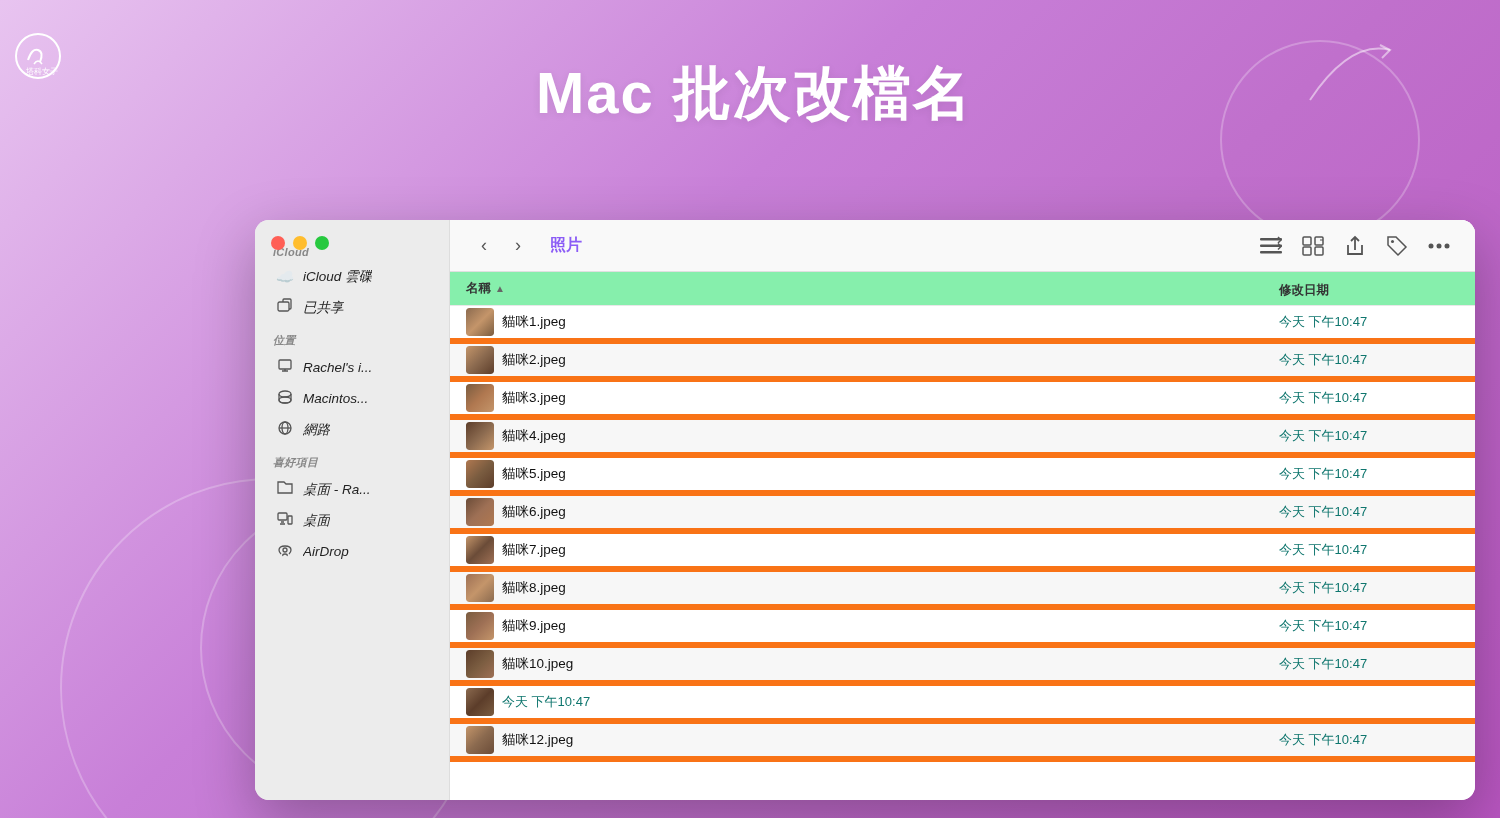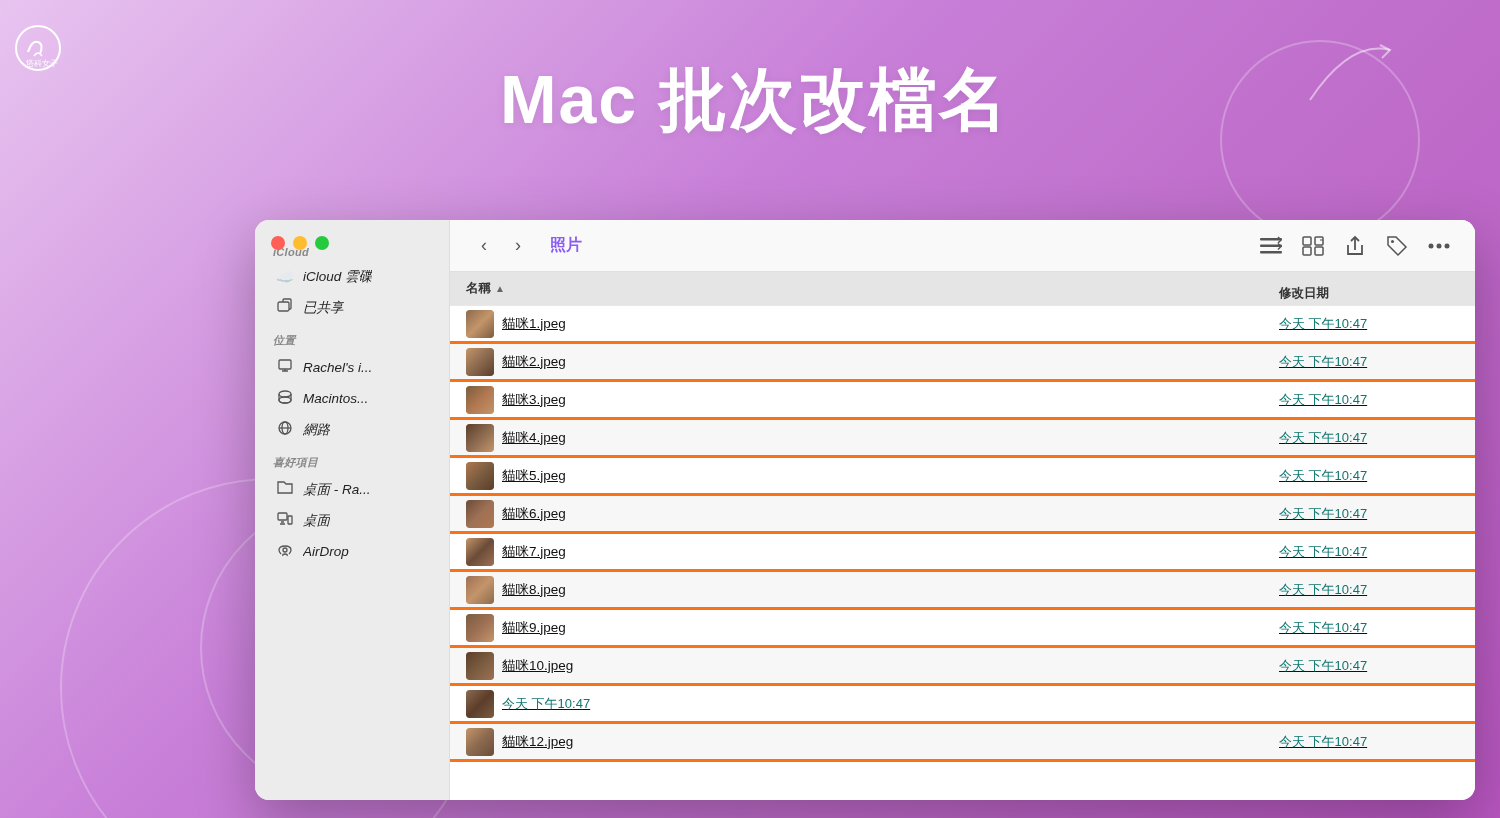--- a/index.html
+++ b/index.html
@@ -43,39 +43,39 @@
     .deco-arrow {
       position: absolute;
       top: 30px; right: 100px;
       z-index: 1;
       pointer-events: none;
     }
 
     
     .logo {
       position: absolute;
-      top: 24px; left: 14px;
+      top: 32px; left: 14px;
       z-index: 10;
       display: flex;
       align-items: flex-end;
       gap: 4px;
     }
     .logo-icon {
       width: 48px; height: 48px;
     }
 
     
     .page-title {
       position: absolute;
       top: 55px;
       left: 9px; right: 0;
       text-align: center;
       z-index: 10;
       color: #fff;
-      font-size: 68px;
+      font-size: 58px;
       font-weight: 800;
       letter-spacing: 2px;
       text-shadow: 0 2px 8px rgba(0,0,0,0.08);
     }
 
     
     .finder-window {
       position: absolute;
       top: 220px;
       left: 255px;
@@ -197,25 +197,24 @@
       border-radius: 50%;
       cursor: pointer;
     }
     .wc-close { background: #ff5f56; }
     .wc-min { background: #ffbd2e; }
     .wc-max { background: #27c93f; }
 
     
     .file-list-header {
       display: flex;
-      align-items: center;
       padding: 0 16px;
       height: 34px;
       border-bottom: 1px solid #e8e8e8;
-      background: #e5e5e5;
+      background: #86efac;
       font-size: 12.5px;
       font-weight: 600;
       color: #333;
       flex-shrink: 0;
     }
     .col-name {
       flex: 1;
       display: flex;
       align-items: center;
       gap: 4px;
@@ -231,22 +230,21 @@
       flex: 1;
       overflow-y: auto;
     }
     .file-row {
       display: flex;
       align-items: center;
       padding: 0 16px;
       height: 38px;
       font-size: 13.5px;
       color: #111;
-      border-bottom: 3px solid #f97316;
-      text-decoration: underline;
+      border-bottom: 6px solid #f97316;
     }
     .file-row:nth-child(odd) {
       background: #fff;
     }
     .file-row:nth-child(even) {
       background: #f7f7f7;
     }
     .file-icon {
       width: 28px; height: 28px;
       margin-right: 8px;

